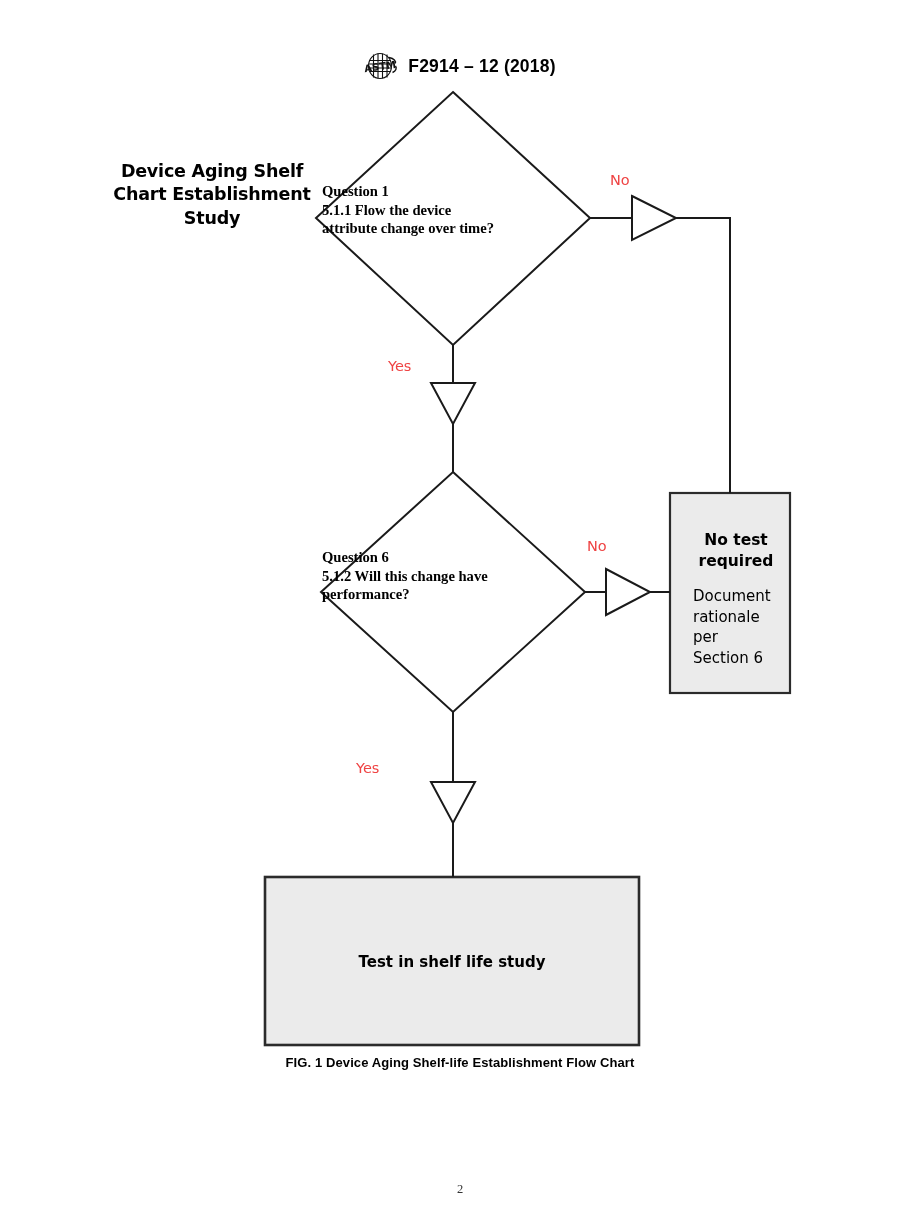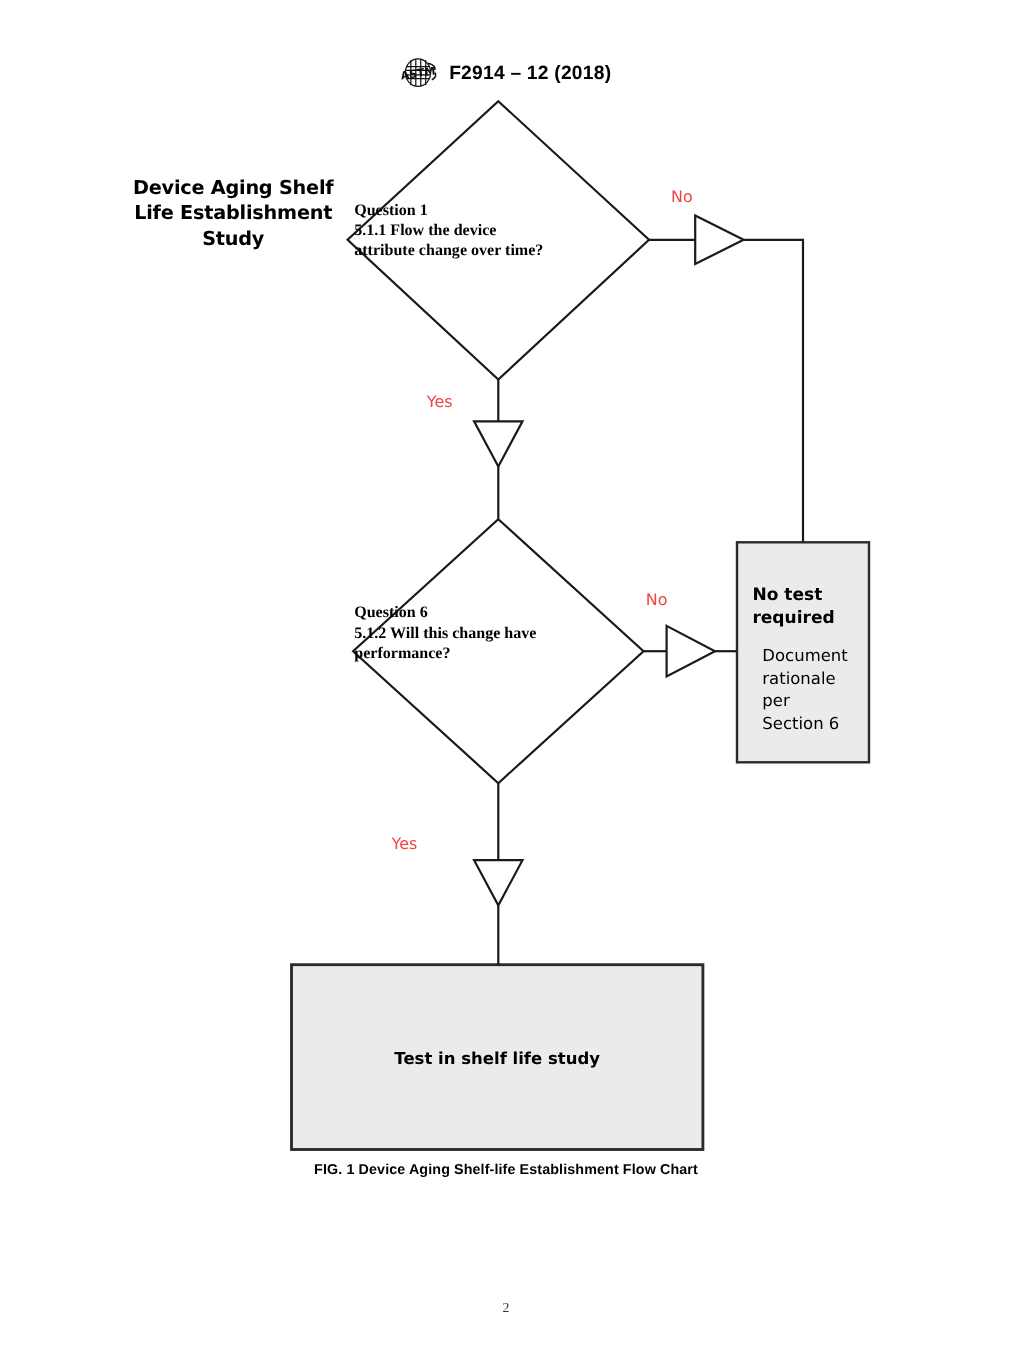--- a/index.html
+++ b/index.html
@@ -95,20 +95,21 @@
   #label-yes-1 { left: 388px; top: 358px; }
   #label-no-2  { left: 587px; top: 538px; }
   #label-yes-2 { left: 356px; top: 760px; }
 
   #no-test-box-text {
     left: 672px;
     top: 530px;
     width: 116px;
   }
   #no-test-title {
+    text-align: center;
     font-family: "DejaVu Sans", sans-serif;
     font-size: 15.5px;
     font-weight: bold;
     line-height: 1.33;
     padding-left: 12px;
   }
   #no-test-body {
     margin-top: 15px;
     text-align: left;
     font-family: "DejaVu Sans", sans-serif;
@@ -197,21 +198,21 @@
     </g>
 
     <g>
       <path d="M453 712 L453 782" fill="none" stroke="#1a1a1a" stroke-width="2"></path>
       <polygon points="431,782 475,782 453,823" fill="#ffffff" stroke="#1a1a1a" stroke-width="2" stroke-linejoin="miter"></polygon>
       <path d="M453 823 L453 877" fill="none" stroke="#1a1a1a" stroke-width="2"></path>
     </g>
 
   </svg>
 
-  <div class="overlay" id="study-title">Device Aging Shelf Life Establishment Study</div>
+  <div class="overlay" id="study-title">Device Aging Shelf Chart Establishment Study</div>
 
   <div class="overlay diamond-text" id="q1-text">
     <div>Question 1</div>
     <div>5.1.1 Flow the device</div>
     <div>attribute change over time?</div>
   </div>
 
   <div class="overlay diamond-text" id="q2-text">
     <div>Question 6</div>
     <div>5.1.2 Will this change have</div>

